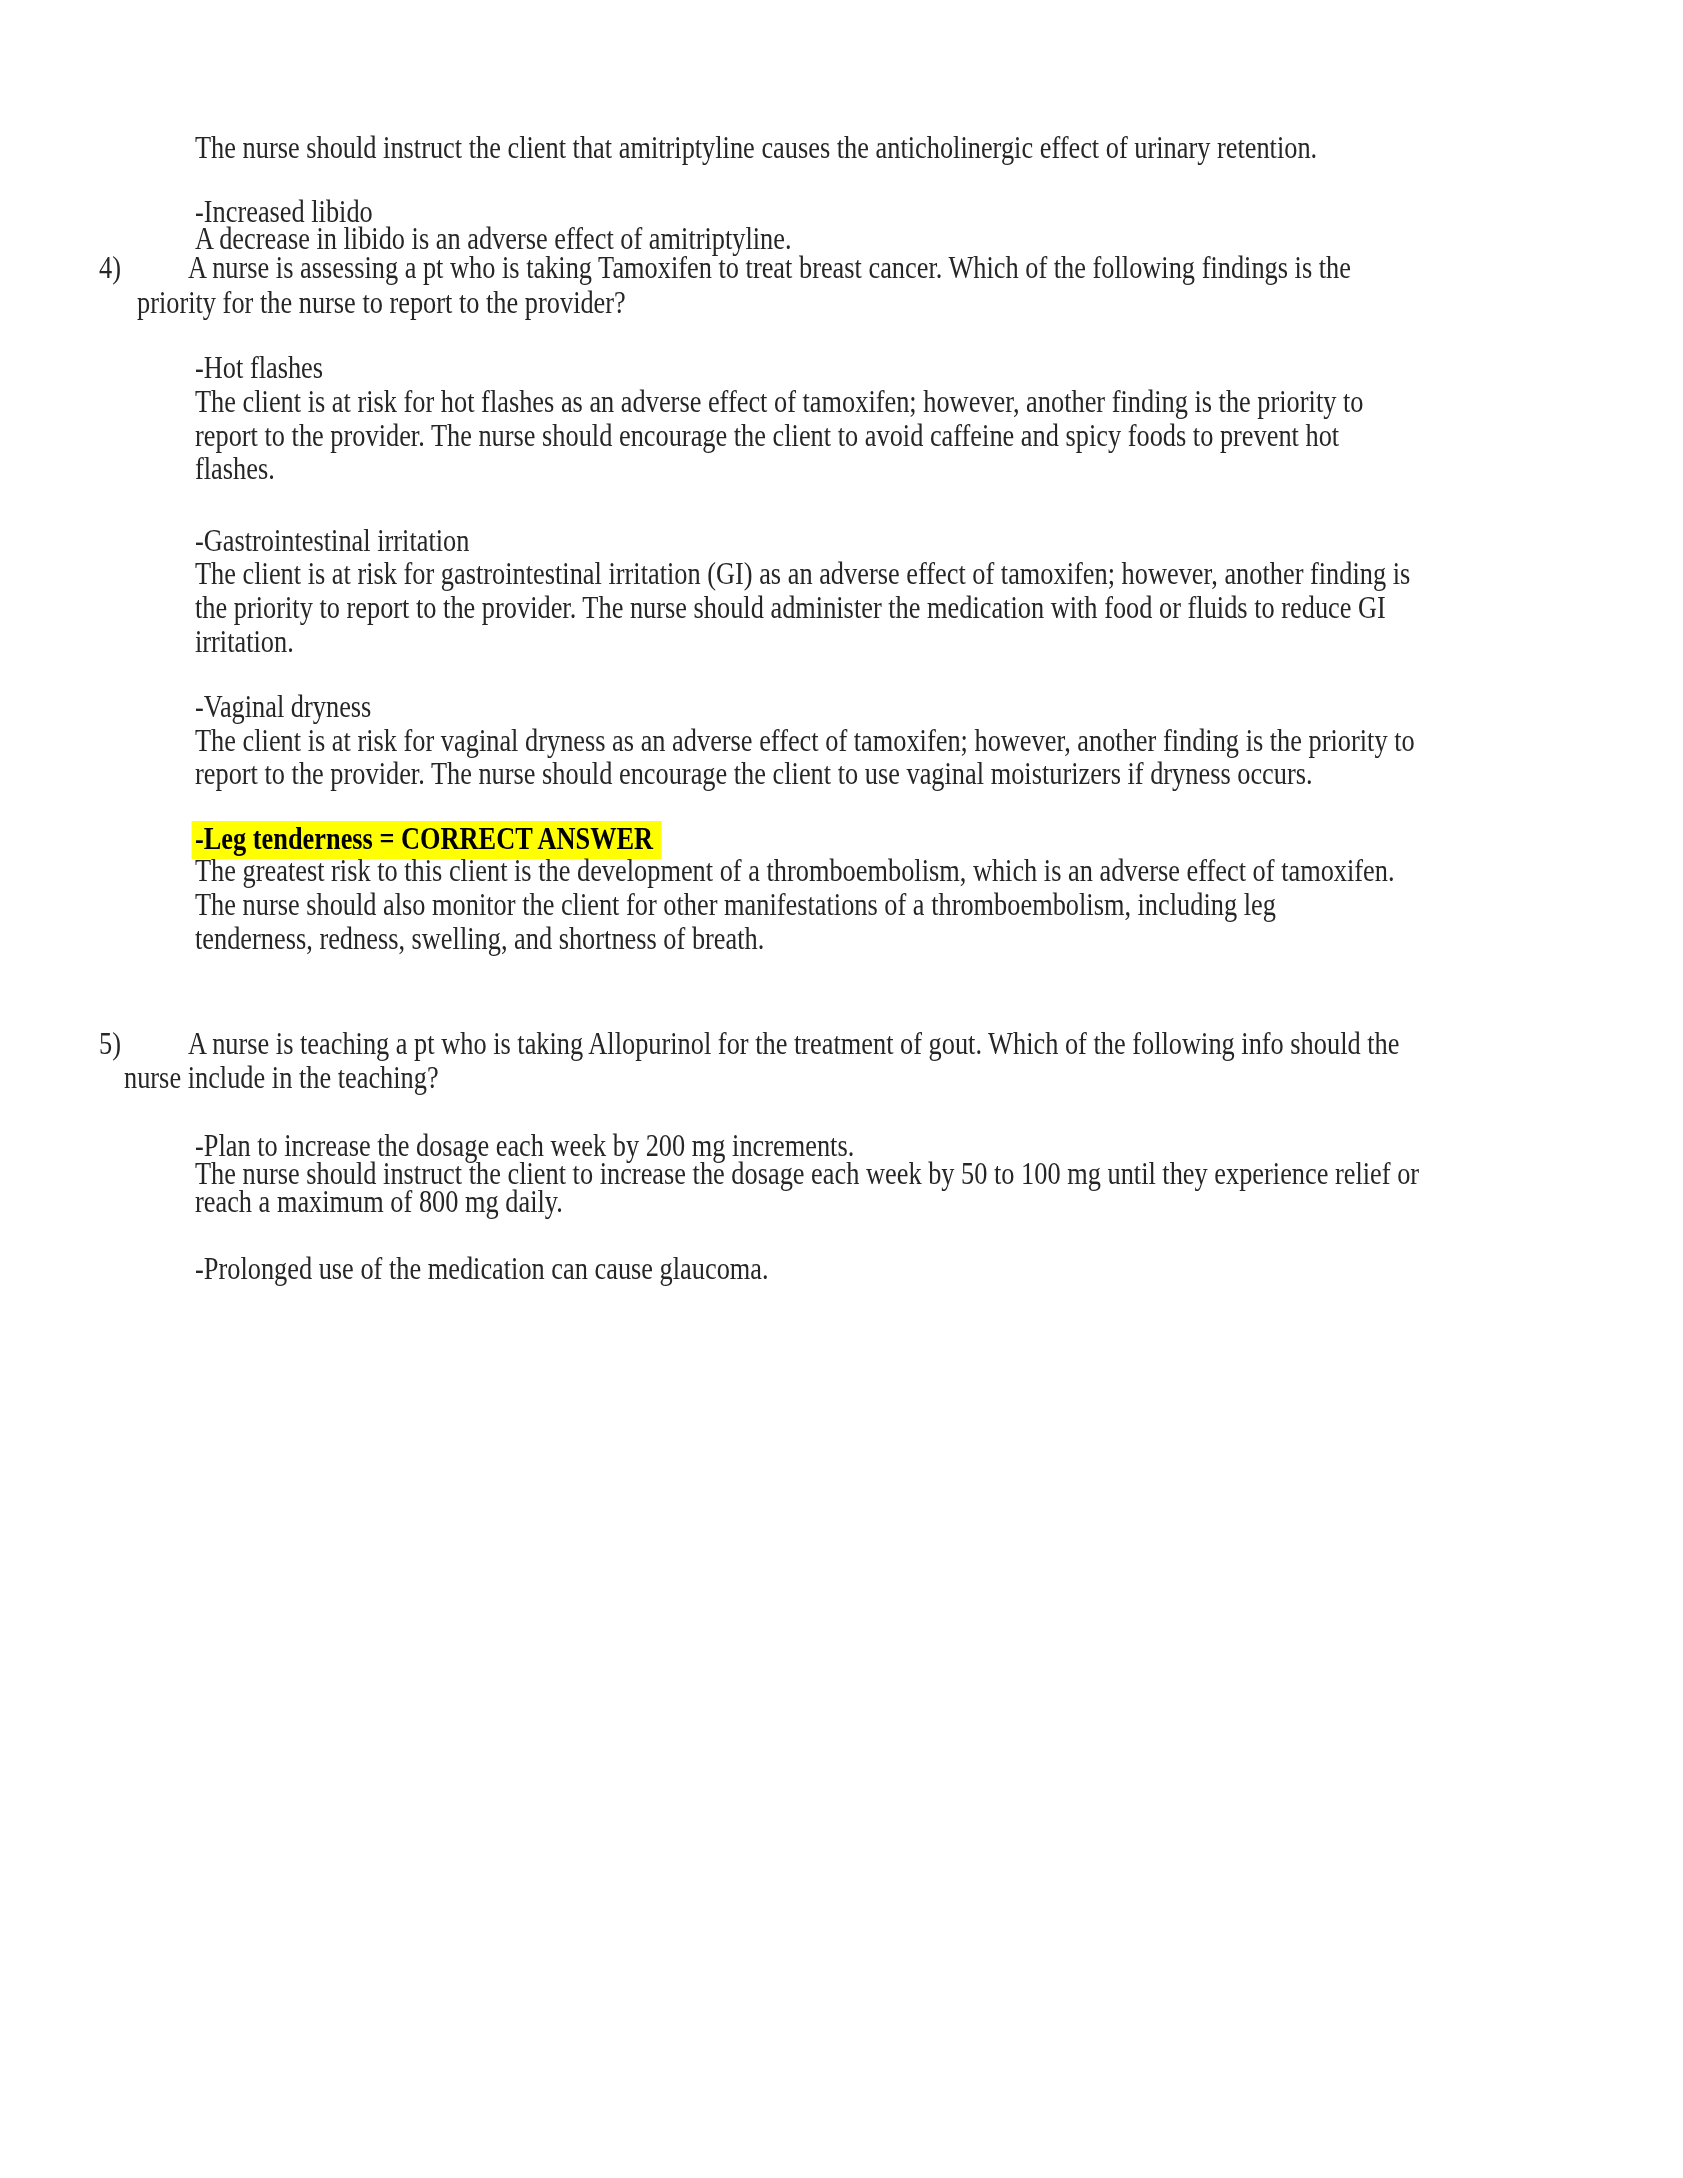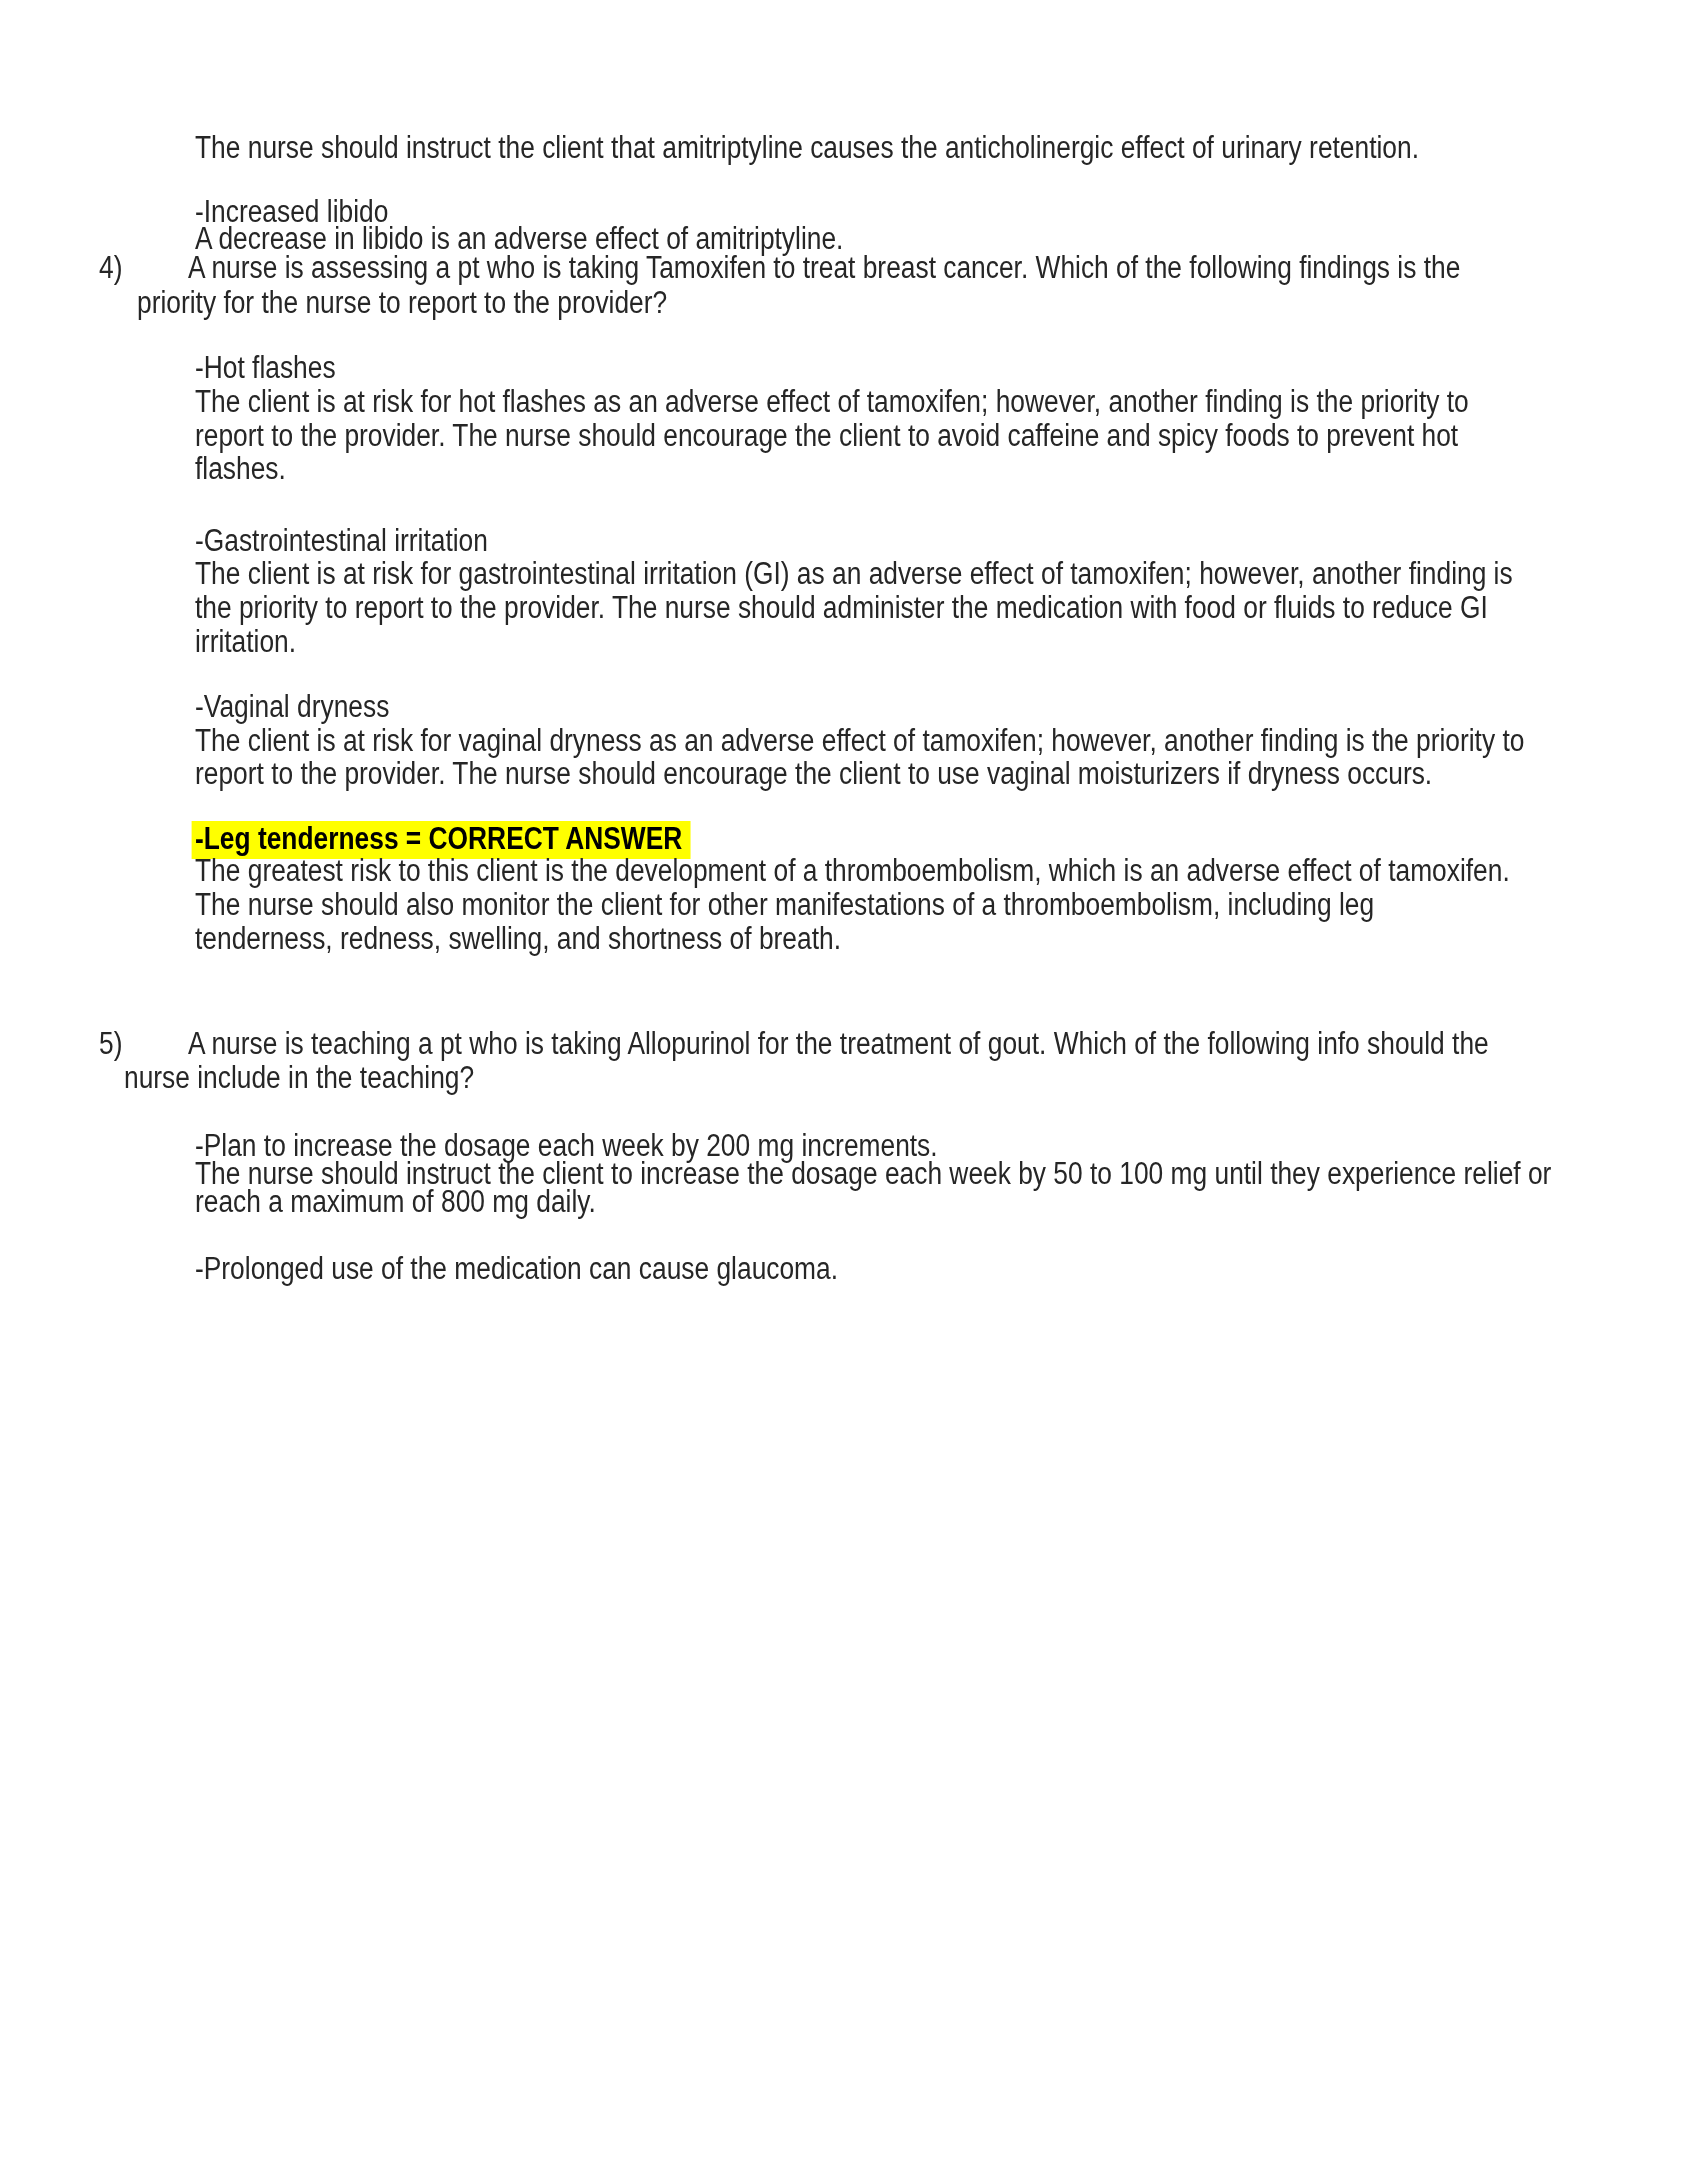--- a/index.html
+++ b/index.html
@@ -6,21 +6,21 @@
     margin: 0;
     padding: 0;
     background: #ffffff;
   }
   .page {
     position: relative;
     width: 1683px;
     height: 2178px;
     background: #ffffff;
     overflow: hidden;
-    font-family: Liberation Sans, sans-serif;
+    font-family: Liberation Serif, serif;
   }
   .ln {
     position: absolute;
     white-space: nowrap;
     font-size: 31px;
     line-height: 34px;
     color: #262626;
     transform: scaleX(0.85);
     transform-origin: 0 0;
   }

